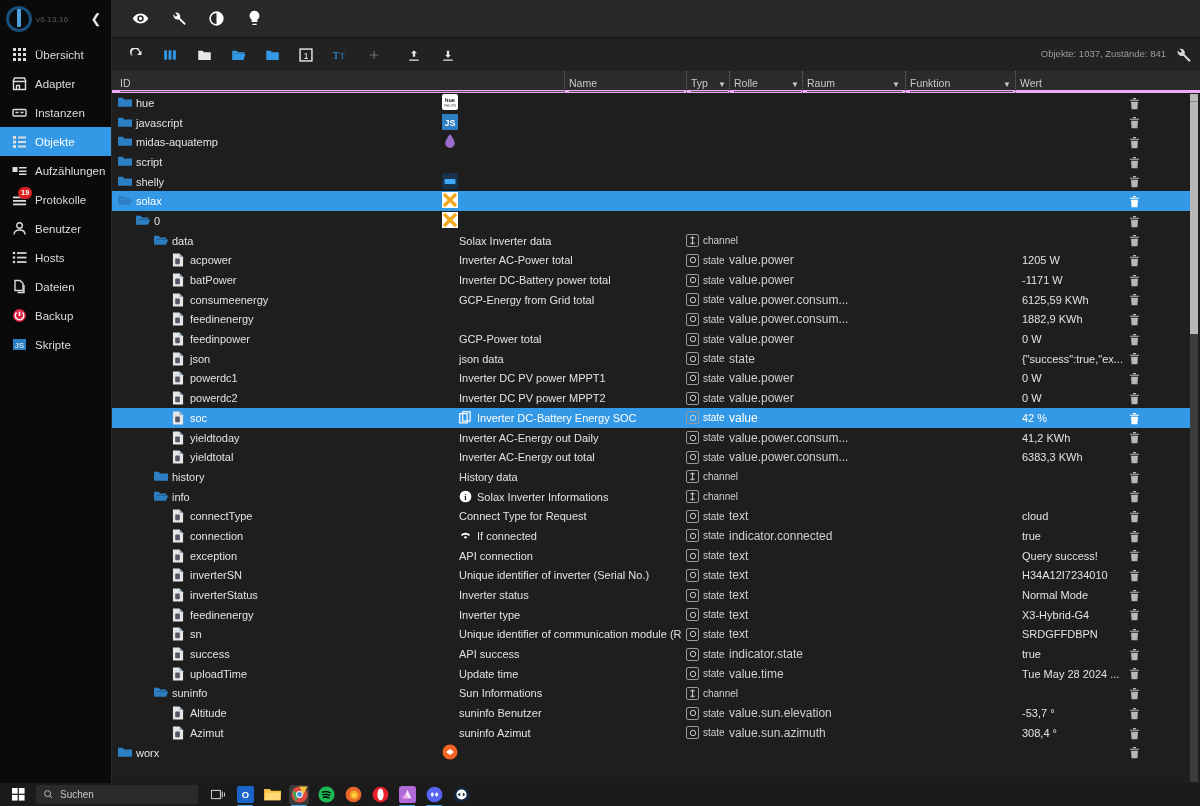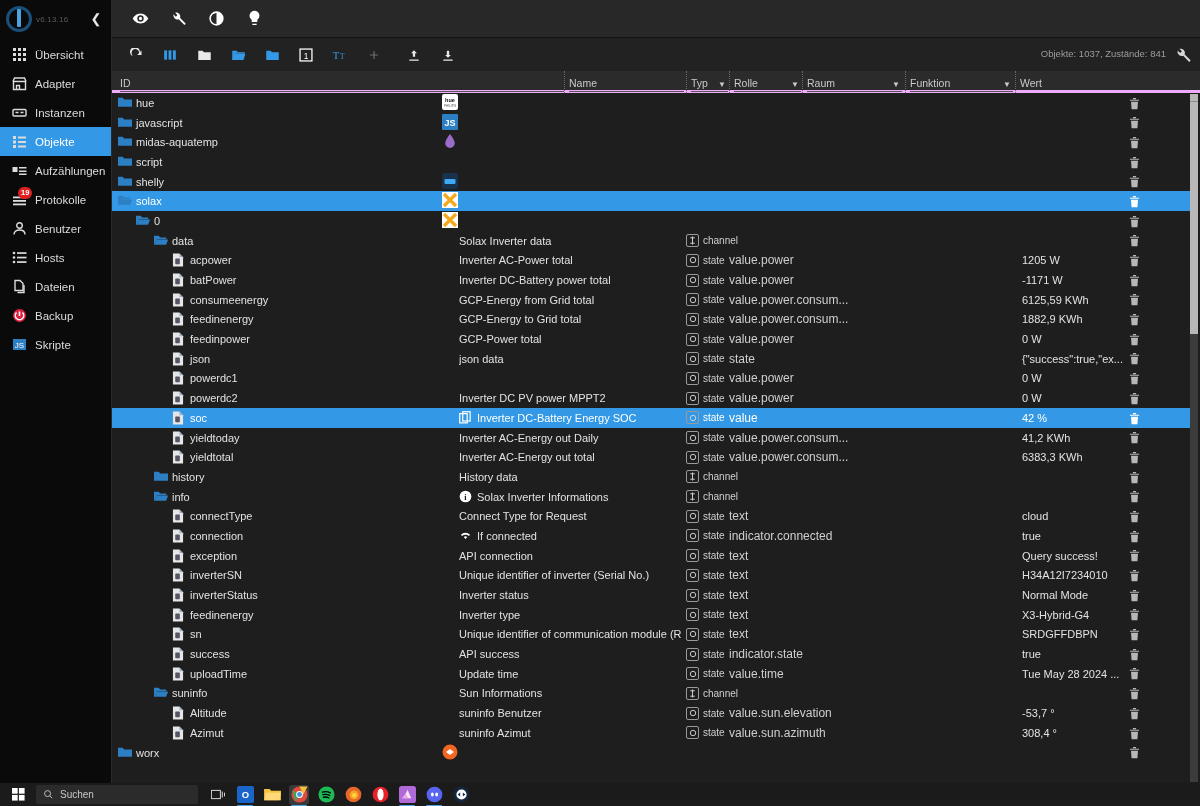--- a/index.html
+++ b/index.html
@@ -712,23 +712,20 @@
       </div>
       <div class="row">
         <div class="c-id" style="padding-left:60px">
           <span class="ficon"><svg width="12" height="14" viewBox="0 0 13 15">
               <path fill="#e6e6e6" d="M1 0.5h7l4 4v10H1z"></path>
               <path fill="#9fb7c9" d="M8 0.5l4 4H8z"></path>
               <rect x="3.5" y="6" width="5" height="6" rx="1" fill="#556"></rect>
             </svg></span>
           <span class="idlabel">feedinenergy</span>
         </div>
-        <div class="c-name">
-          <span>GCP-Energy to Grid total</span>
-        </div>
         <div class="c-typ">
           <span class="typebox">
             <svg width="8" height="8" viewBox="0 0 10 10">
               <circle cx="5" cy="5" r="3.4" fill="none" stroke="#cfcfcf" stroke-width="1.2"></circle>
             </svg>
           </span>
           <span class="typelabel">state</span>
         </div>
         <div class="c-role">value.power.consum...</div>
         <div class="c-val">1882,9 KWh</div>
@@ -795,20 +792,23 @@
         </div>
       </div>
       <div class="row">
         <div class="c-id" style="padding-left:60px">
           <span class="ficon"><svg width="12" height="14" viewBox="0 0 13 15">
               <path fill="#e6e6e6" d="M1 0.5h7l4 4v10H1z"></path>
               <path fill="#9fb7c9" d="M8 0.5l4 4H8z"></path>
               <rect x="3.5" y="6" width="5" height="6" rx="1" fill="#556"></rect>
             </svg></span>
           <span class="idlabel">powerdc1</span>
+        </div>
+        <div class="c-name">
+          <span>Inverter DC PV power MPPT1</span>
         </div>
         <div class="c-typ">
           <span class="typebox">
             <svg width="8" height="8" viewBox="0 0 10 10">
               <circle cx="5" cy="5" r="3.4" fill="none" stroke="#cfcfcf" stroke-width="1.2"></circle>
             </svg>
           </span>
           <span class="typelabel">state</span>
         </div>
         <div class="c-role">value.power</div>

